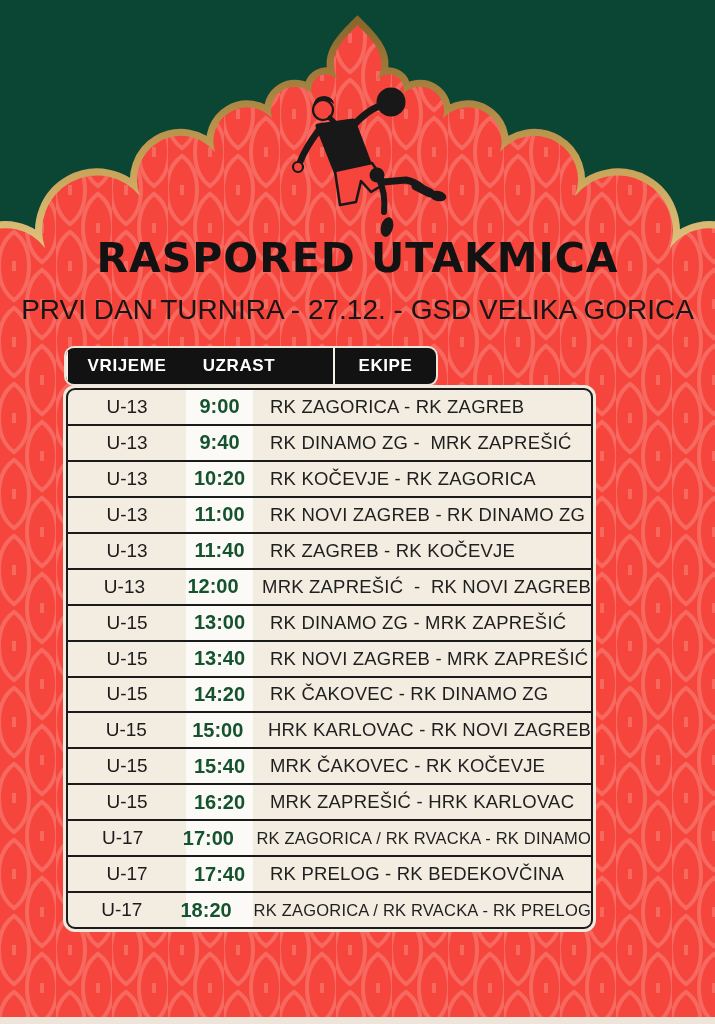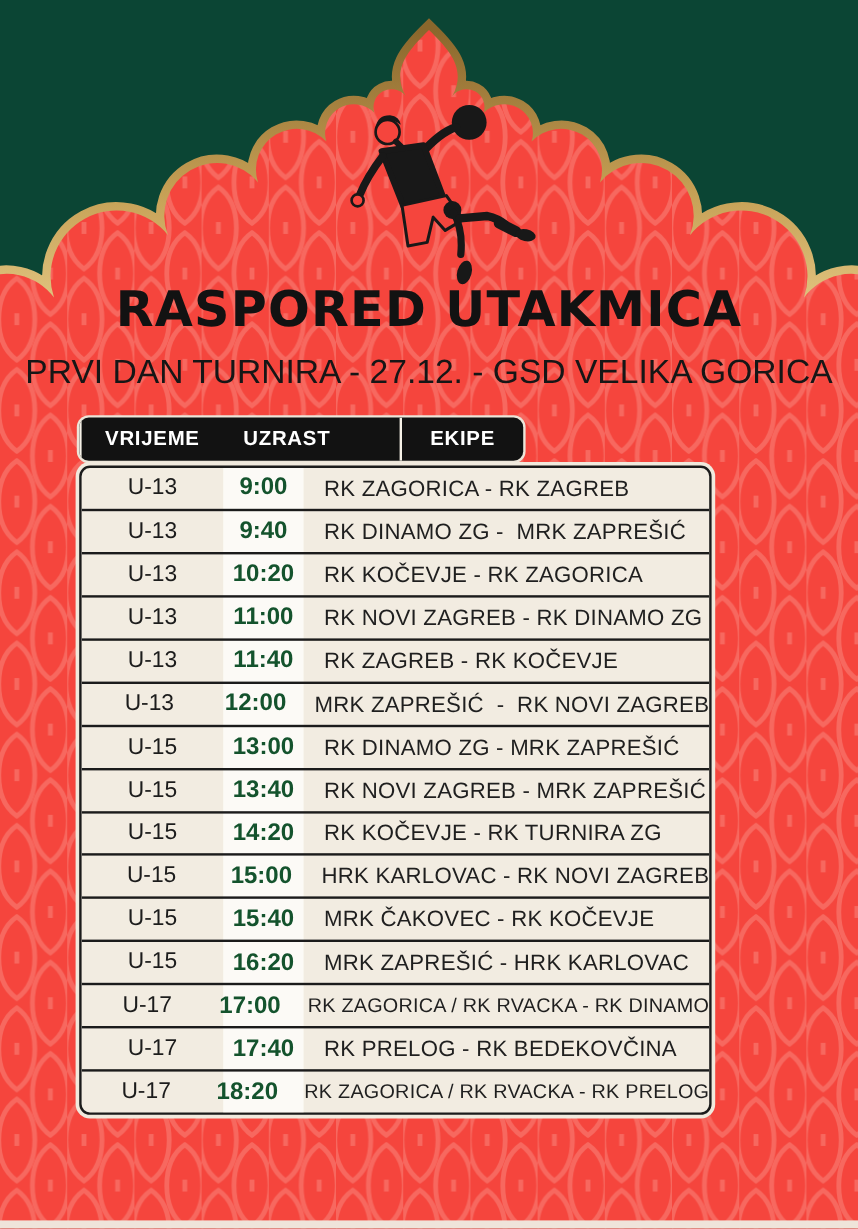--- a/index.html
+++ b/index.html
@@ -155,21 +155,21 @@
 
   <div class="row">
     <div class="cell age">U-15</div>
     <div class="cell time">13:40</div>
     <div class="cell teams">RK NOVI ZAGREB - MRK ZAPREŠIĆ</div>
   </div>
 
   <div class="row">
     <div class="cell age">U-15</div>
     <div class="cell time">14:20</div>
-    <div class="cell teams">RK KOČEVJE - RK TURNIRA ZG</div>
+    <div class="cell teams">RK ČAKOVEC - RK DINAMO ZG</div>
   </div>
 
   <div class="row">
     <div class="cell age">U-15</div>
     <div class="cell time">15:00</div>
     <div class="cell teams">HRK KARLOVAC - RK NOVI ZAGREB</div>
   </div>
 
   <div class="row">
     <div class="cell age">U-15</div>

